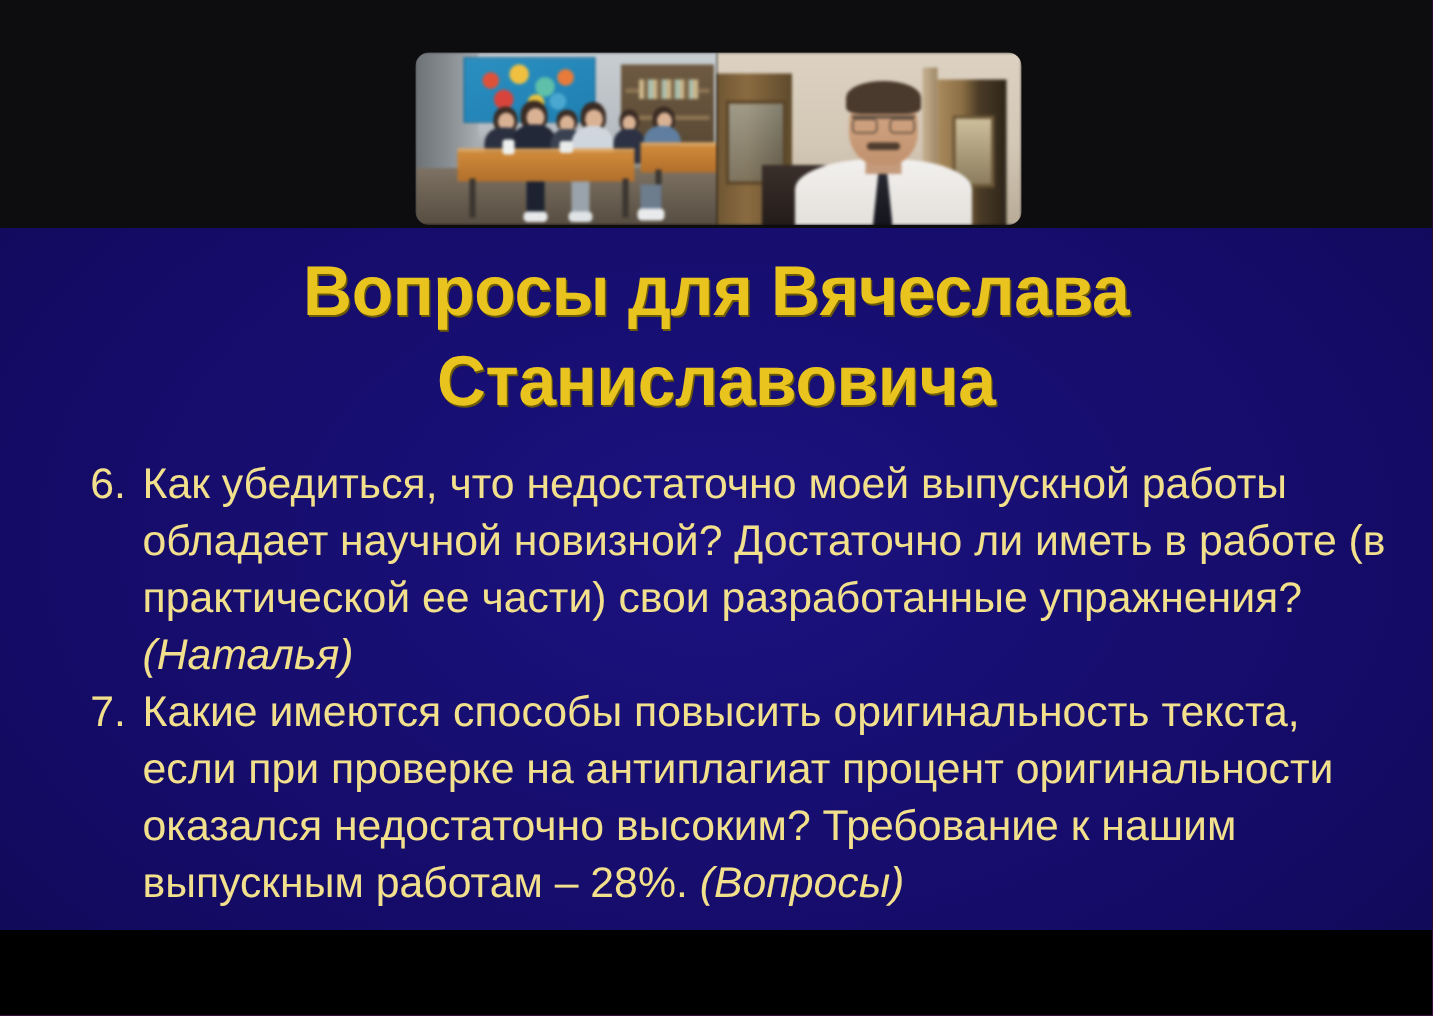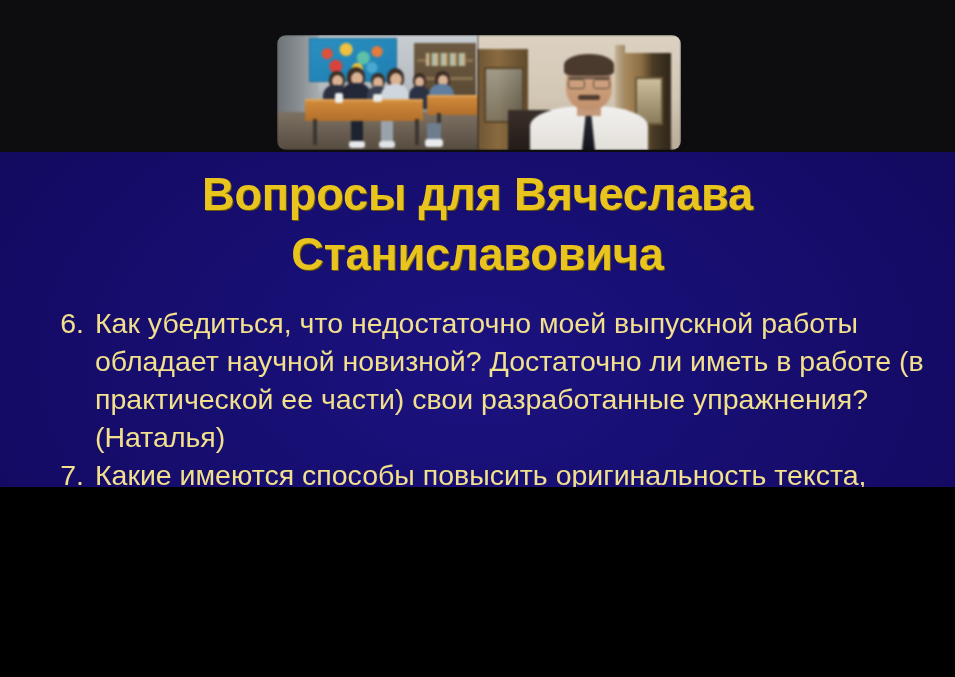--- a/index.html
+++ b/index.html
@@ -6,21 +6,21 @@
     margin: 0;
     padding: 0;
     background: #000;
   }
   body {
     font-family: "Liberation Sans", sans-serif;
   }
   #screen {
     position: relative;
     width: 955px;
-    height: 487px;
+    height: 620px;
     overflow: hidden;
     background: #701a75;
   }
 
   
   .video-strip {
     position: absolute;
     left: 0;
     top: 0;
     width: 955px;
@@ -214,21 +214,21 @@
   .li-num {
     width: 40px;
     flex: 0 0 40px;
     text-align: right;
     padding-right: 11px;
     box-sizing: content-box;
   }
   .li-text {
     flex: 1 1 auto;
   }
-  .nm { }
+  .nm { font-style: italic; }
 </style>
 </head>
 <body>
 
 <div id="screen">
 
   <div class="video-strip">
     <div class="video-tiles">
 
       <div class="tile tile-classroom blur-layer">
@@ -310,19 +310,19 @@
 
     <div class="body-list">
 
       <div class="li">
         <span class="li-num">6.</span>
         <span class="li-text"><span>Как убедиться, что недостаточно моей выпускной работы обладает научной новизной? Достаточно ли иметь в работе (в практической ее части) свои разработанные упражнения? </span><span class="nm">(Наталья)</span></span>
       </div>
 
       <div class="li">
         <span class="li-num">7.</span>
-        <span class="li-text"><span>Какие имеются способы повысить оригинальность текста, если при проверке на антиплагиат процент оригинальности оказался недостаточно высоким? Требование к нашим выпускным работам – 1%. </span><span class="nm">(Вопросы)</span></span>
+        <span class="li-text"><span>Какие имеются способы повысить оригинальность текста, если при проверке на антиплагиат процент оригинальности оказался недостаточно высоким? Требование к нашим выпускным работам – 28%. </span><span class="nm">(Вопросы)</span></span>
       </div>
 
     </div>
   </div>
 
 </div>
 
 </body></html>

